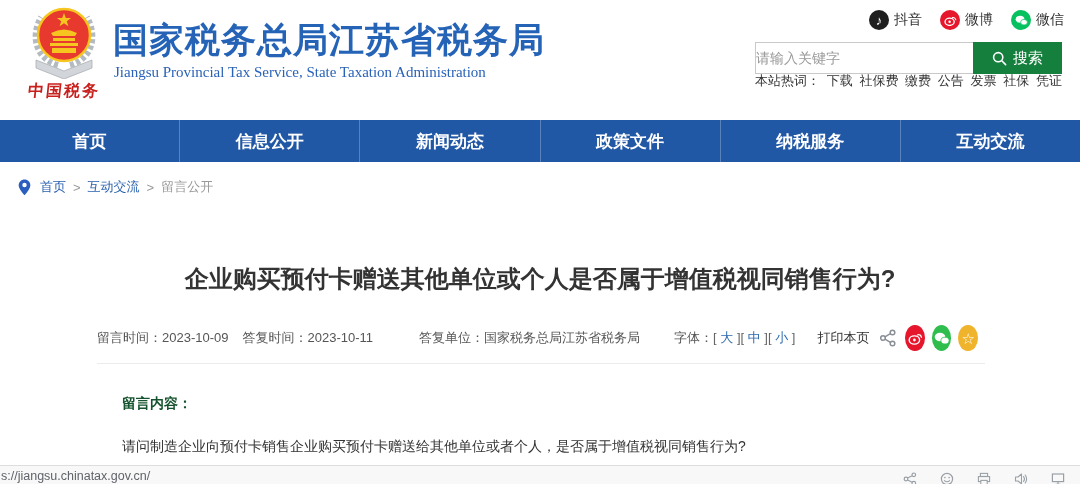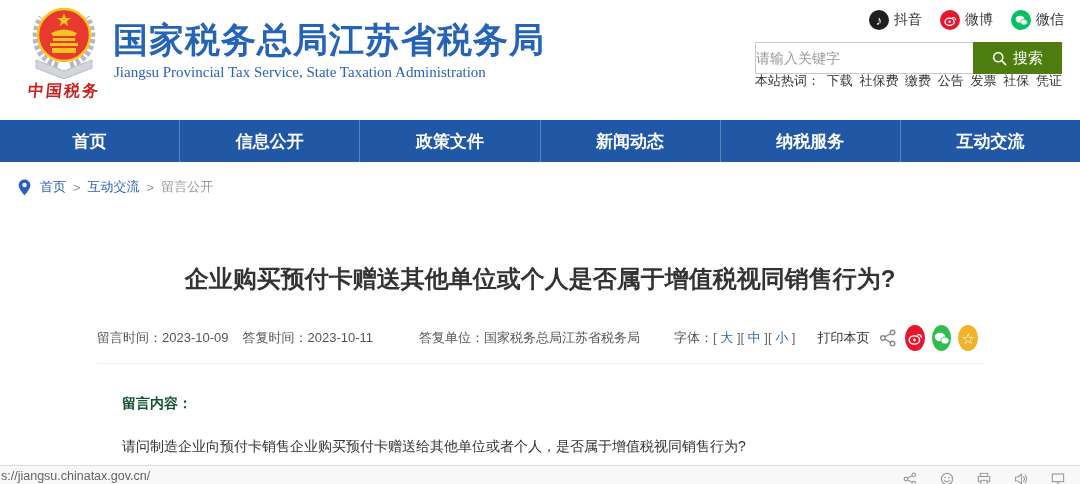--- a/index.html
+++ b/index.html
@@ -18,21 +18,21 @@
 
   .social { position:absolute; top:10px; right:16px; display:flex; align-items:center; gap:18px; }
   .social-item { display:flex; align-items:center; gap:5px; cursor:pointer; }
   .social-badge { width:20px; height:20px; border-radius:50%; display:flex; align-items:center; justify-content:center; }
   .social-label { font-size:14px; color:#333; }
 
   .searchbar { position:absolute; top:42px; right:18px; display:flex; }
   .search-input { width:218px; height:32px; border:1px solid #c9c9c9; border-right:none; padding:0 0;
       font-size:14px; color:#333; outline:none; }
   .search-input::placeholder { color:#999; }
-  .search-btn { width:89px; height:32px; background:#4d7c0f; color:#fff; border:none; font-size:15px;
+  .search-btn { width:89px; height:32px; background:#15803d; color:#fff; border:none; font-size:15px;
       display:flex; align-items:center; justify-content:center; gap:6px; cursor:pointer; }
 
   .hotwords { position:absolute; top:72px; right:18px; width:307px; display:flex; justify-content:space-between;
       font-size:13px; color:#333; white-space:nowrap; }
   .hotword { cursor:pointer;text-align:center; }
 
   
   .nav { position:absolute; top:120px; left:0; width:100%; height:42px; background:#2158a6; display:flex; }
   .nav-item { flex:1; display:flex; align-items:center; justify-content:center; color:#fff; font-size:17px;
       font-weight:bold; cursor:pointer; border-left:1px solid rgba(255,255,255,.25); }
@@ -150,22 +150,22 @@
       <span class="hotword">公告</span>
       <span class="hotword">发票</span>
       <span class="hotword">社保</span>
       <span class="hotword">凭证</span>
     </div>
   </div>
 
   <div class="nav">
     <div class="nav-item">首页</div>
     <div class="nav-item">信息公开</div>
+    <div class="nav-item">新闻动态</div>
     <div class="nav-item">政策文件</div>
-    <div class="nav-item">新闻动态</div>
     <div class="nav-item">纳税服务</div>
     <div class="nav-item">互动交流</div>
   </div>
 
   <div class="breadcrumb">
     <span class="crumb-pin">
       <svg width="13" height="17" viewBox="0 0 13 17">
         <path d="M6.5,0.5 C3.2,0.5 0.7,3 0.7,6.2 C0.7,10.4 6.5,16.3 6.5,16.3 C6.5,16.3 12.3,10.4 12.3,6.2 C12.3,3 9.8,0.5 6.5,0.5 Z" fill="#2a5fc0"></path>
         <circle cx="6.5" cy="6" r="2.2" fill="#fff"></circle>
       </svg>

